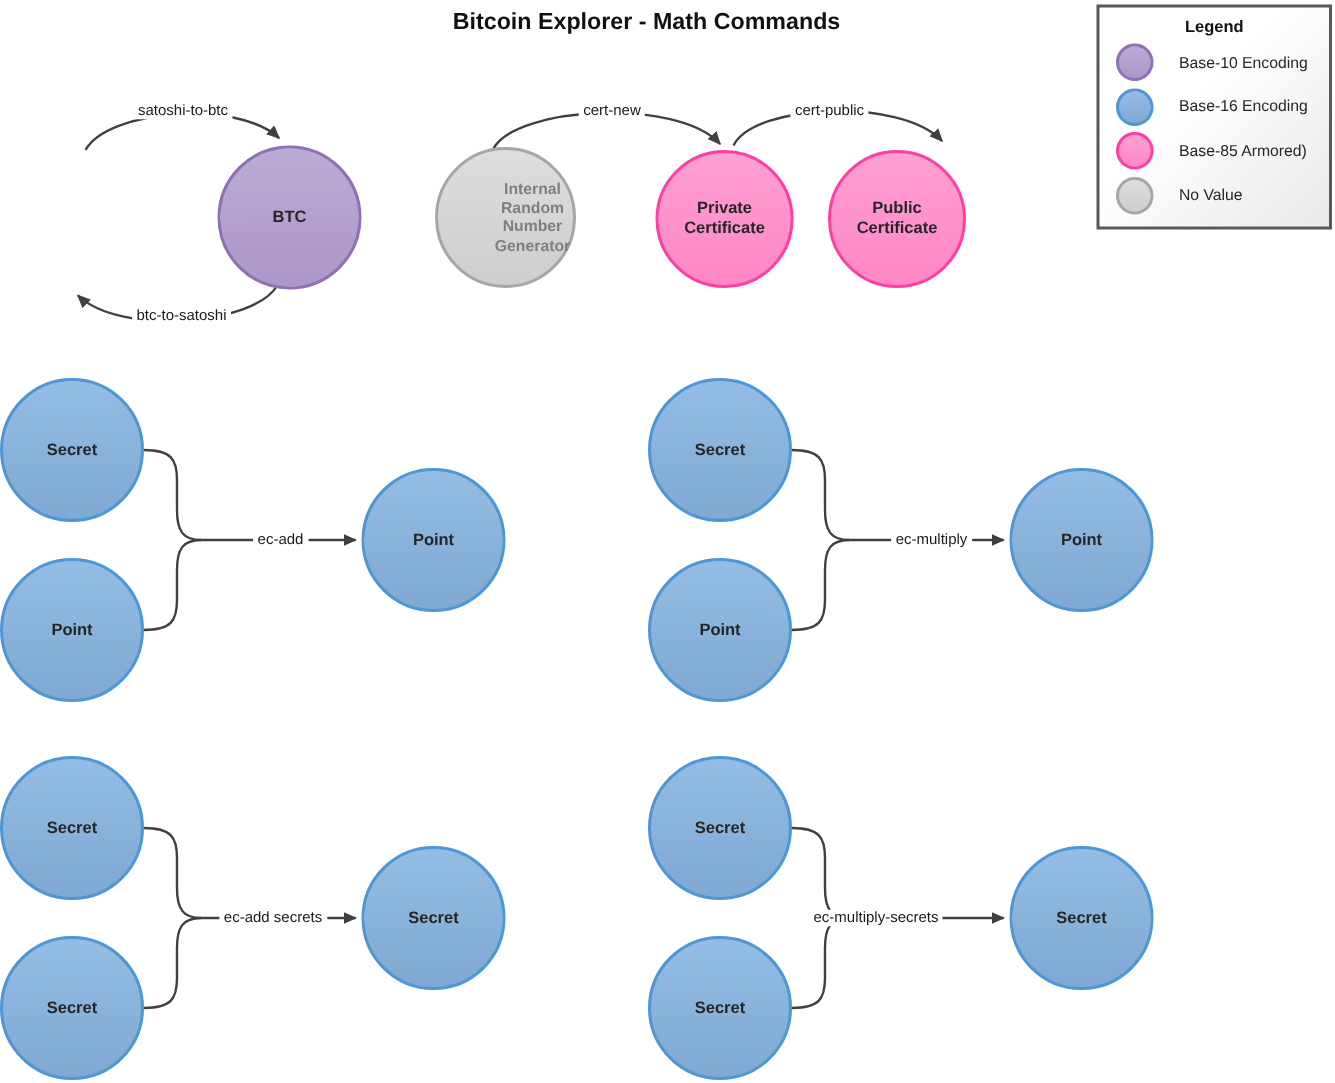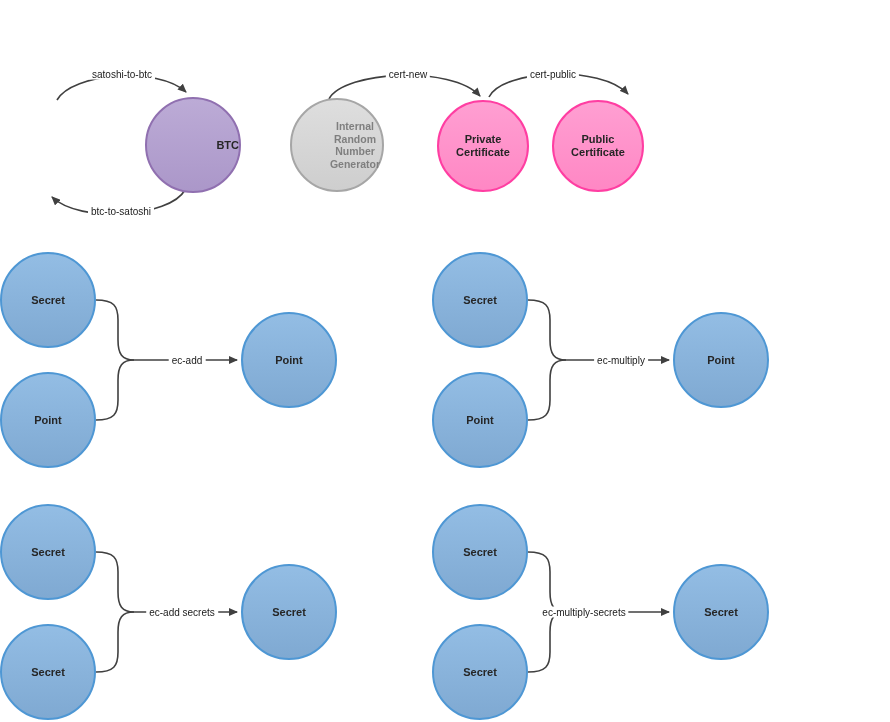--- a/index.html
+++ b/index.html
@@ -25,20 +25,21 @@
   .legend-rows{margin-top:3px;}
   .legend-row{display:flex;align-items:center;height:29.5px;padding-left:11px;}
   .swatch{width:25px;height:25px;border-radius:50%;box-sizing:border-box;flex:0 0 auto;}
   .legend-label{margin-left:17px;font-size:10.5px;color:#262626;}
 </style>
 </head>
 <body>
 
 <div class="canvas">
 
+  <div class="title">Bitcoin Explorer - Math Commands</div>
 
   <svg class="wires" width="890" height="722" viewBox="0 0 890 722">
     <defs>
       <marker id="arrow" markerWidth="10" markerHeight="8" refX="8" refY="4" orient="auto" markerUnits="userSpaceOnUse">
         <path d="M0,0 L9,4 L0,8 Z" fill="#404040"></path>
       </marker>
     </defs>
     <g fill="none" stroke="#404040" stroke-width="1.6">
       <path d="M 57 100 C 72 73, 158 66, 186 92" marker-end="url(#arrow)"></path>
       <path d="M 185 190 C 170 217, 80 224, 52 197" marker-end="url(#arrow)"></path>
@@ -56,21 +57,21 @@
       <path d="M 96 552 C 114 552 118 558 118 572 L 118 592 C 118 606 122 612 134 612"></path>
       <path d="M 96 672 C 114 672 118 666 118 652 L 118 632 C 118 618 122 612 134 612"></path>
       <path d="M 134 612 L 237 612" marker-end="url(#arrow)"></path>
 
       <path d="M 528 552 C 546 552 550 558 550 572 L 550 592 C 550 606 554 612 566 612"></path>
       <path d="M 528 672 C 546 672 550 666 550 652 L 550 632 C 550 618 554 612 566 612"></path>
       <path d="M 566 612 L 669 612" marker-end="url(#arrow)"></path>
     </g>
   </svg>
 
-  <div class="node purple" style="left:145px;top:97px;width:96px;height:96px;align-items:flex-end;">
+  <div class="node purple" style="left:145px;top:97px;width:96px;height:96px;">
     <span>BTC</span>
   </div>
   <div class="node gray" style="left:290px;top:98px;width:94px;height:94px;">
     <span>Internal</span>
     <span>Random</span>
     <span>Number</span>
     <span>Generator</span>
   </div>
   <div class="node pink" style="left:437px;top:100px;width:92px;height:92px;">
     <span>Private</span>
@@ -123,14 +124,35 @@
 
   <div class="edge-label" style="left:122px;top:74px;">satoshi-to-btc</div>
   <div class="edge-label" style="left:121px;top:211px;">btc-to-satoshi</div>
   <div class="edge-label" style="left:408px;top:74px;">cert-new</div>
   <div class="edge-label" style="left:553px;top:74px;">cert-public</div>
   <div class="edge-label" style="left:187px;top:360px;">ec-add</div>
   <div class="edge-label" style="left:621px;top:360px;">ec-multiply</div>
   <div class="edge-label" style="left:182px;top:612px;">ec-add secrets</div>
   <div class="edge-label" style="left:584px;top:612px;">ec-multiply-secrets</div>
 
+  <div class="legend">
+    <div class="legend-title">Legend</div>
+    <div class="legend-rows">
+      <div class="legend-row">
+        <div class="swatch purple"></div>
+        <div class="legend-label">Base-10 Encoding</div>
+      </div>
+      <div class="legend-row">
+        <div class="swatch blue"></div>
+        <div class="legend-label">Base-16 Encoding</div>
+      </div>
+      <div class="legend-row">
+        <div class="swatch pink"></div>
+        <div class="legend-label">Base-85 Armored)</div>
+      </div>
+      <div class="legend-row">
+        <div class="swatch gray"></div>
+        <div class="legend-label">No Value</div>
+      </div>
+    </div>
+  </div>
 
 </div>
 
 </body></html>

